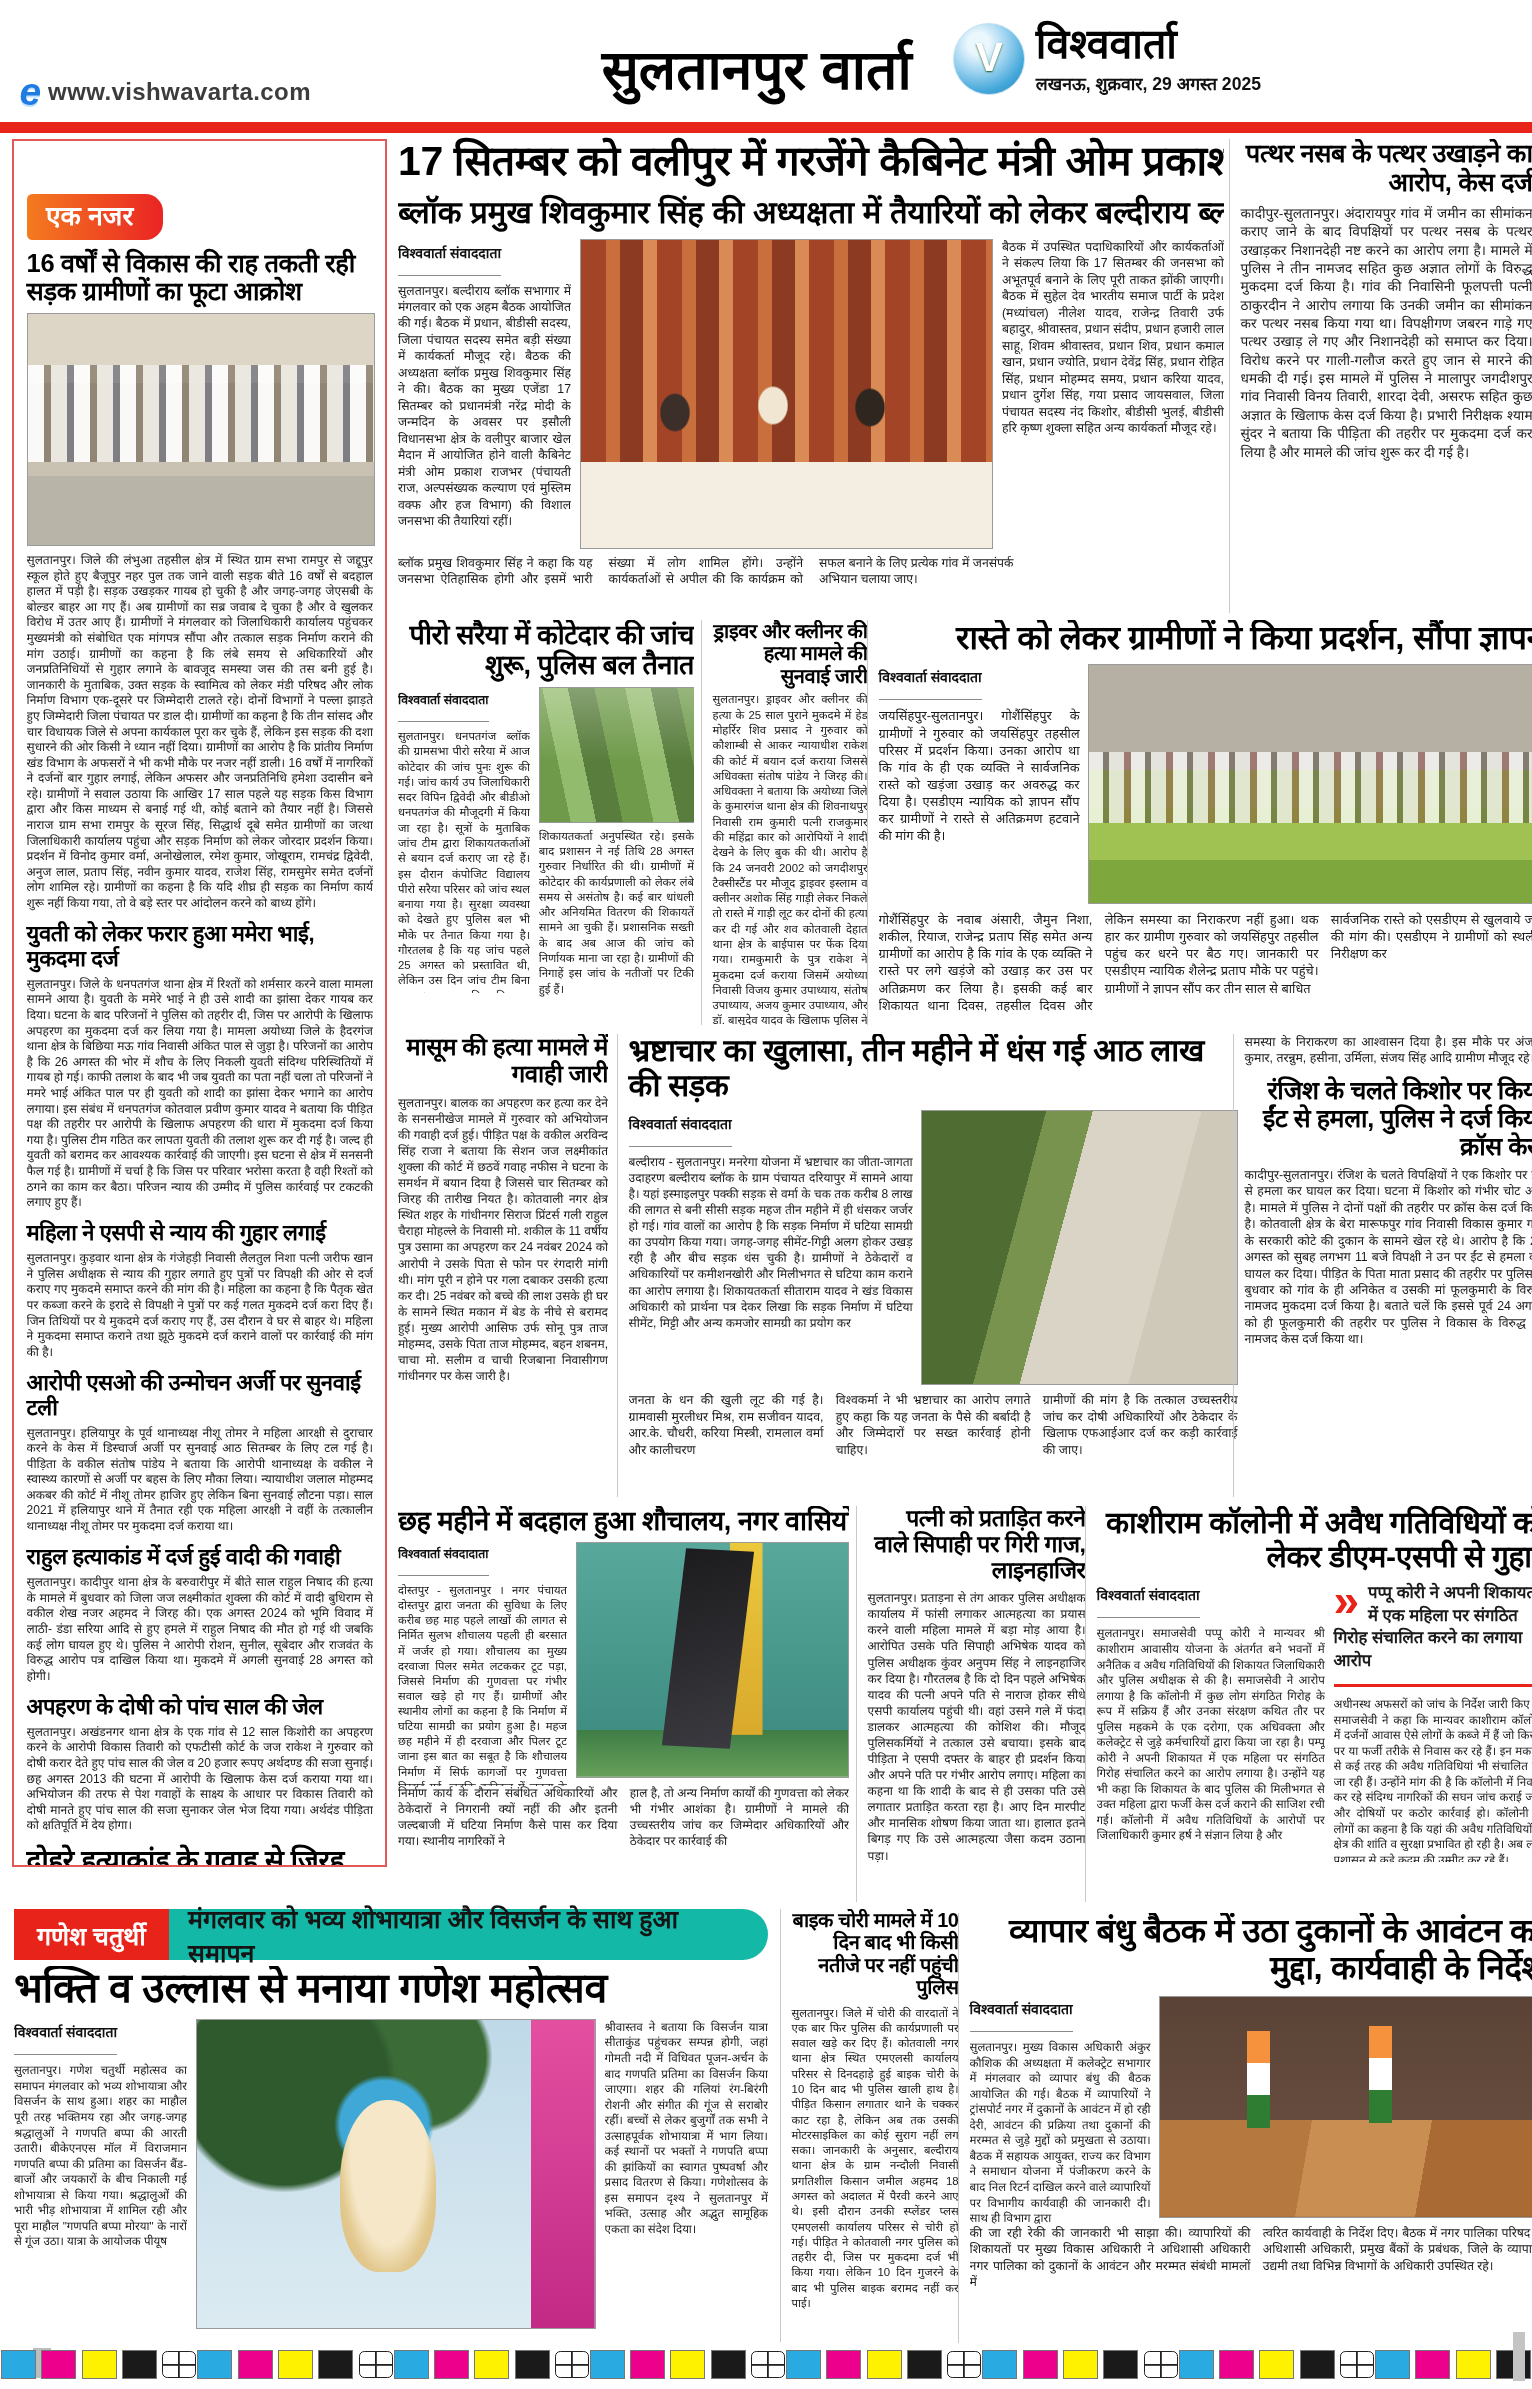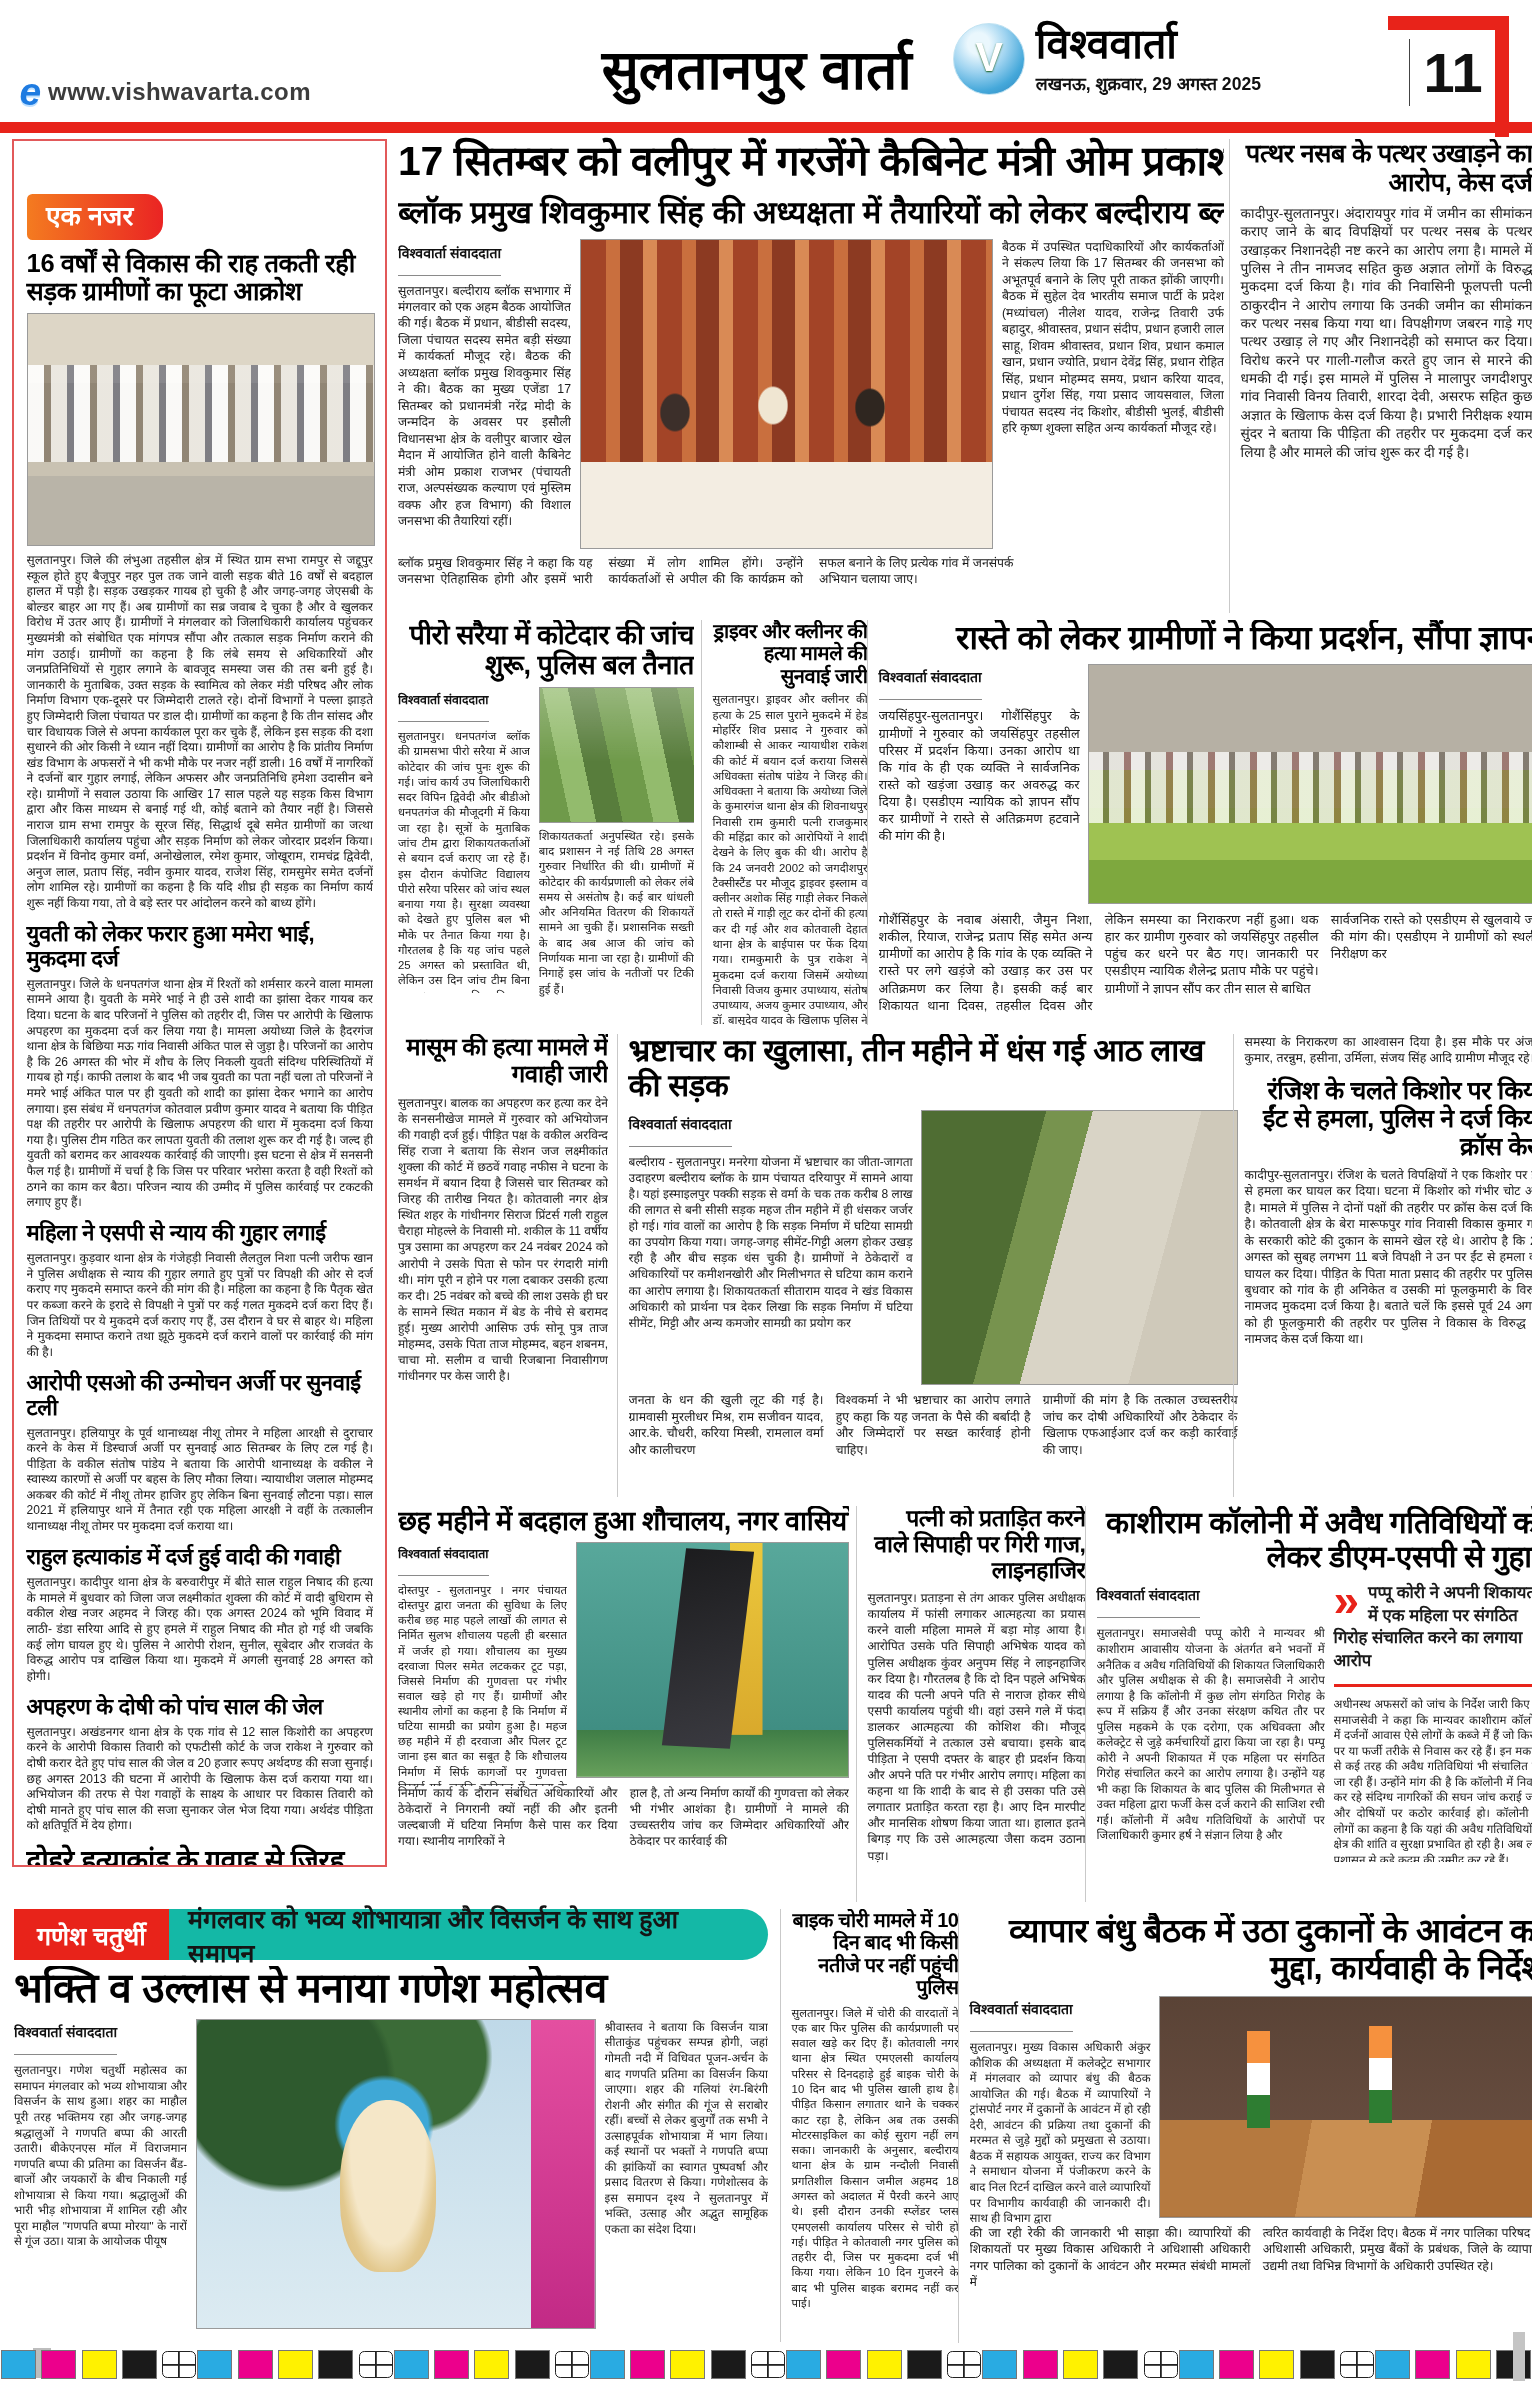--- a/index.html
+++ b/index.html
@@ -135,23 +135,20 @@
     <div class="edition">सुलतानपुर वार्ता</div>
     <div class="brand-block">
       <div class="globe">
           <span>V</span>
         </div>
       <div class="brand-txt">
         <span class="brand-name">विश्ववार्ता</span>
         <span class="brand-date">लखनऊ,  शुक्रवार, 29 अगस्त 2025</span>
       </div>
     </div>
-    <div class="corner">
-      <span class="num">11</span>
-    </div>
   </div>
   <div class="red-rule"></div>
 
   <aside class="sidebar">
     <span class="onelook-label">एक नजर</span>
     <h2 class="hl sb-head">16 वर्षों से विकास की राह तकती रही सड़क ग्रामीणों का फूटा आक्रोश</h2>
     <div class="photo ph-villagers"></div>
     <p class="sb-body" style="max-height:398px;margin-top:7px">सुलतानपुर। जिले की लंभुआ तहसील क्षेत्र में स्थित ग्राम सभा रामपुर से जद्दूपुर स्कूल होते हुए बैजूपुर नहर पुल तक जाने वाली सड़क बीते 16 वर्षों से बदहाल हालत में पड़ी है। सड़क उखड़कर गायब हो चुकी है और जगह-जगह जेएसबी के बोल्डर बाहर आ गए हैं। अब ग्रामीणों का सब्र जवाब दे चुका है और वे खुलकर विरोध में उतर आए हैं। ग्रामीणों ने मंगलवार को जिलाधिकारी कार्यालय पहुंचकर मुख्यमंत्री को संबोधित एक मांगपत्र सौंपा और तत्काल सड़क निर्माण कराने की मांग उठाई। ग्रामीणों का कहना है कि लंबे समय से अधिकारियों और जनप्रतिनिधियों से गुहार लगाने के बावजूद समस्या जस की तस बनी हुई है। जानकारी के मुताबिक, उक्त सड़क के स्वामित्व को लेकर मंडी परिषद और लोक निर्माण विभाग एक-दूसरे पर जिम्मेदारी टालते रहे। दोनों विभागों ने पल्ला झाड़ते हुए जिम्मेदारी जिला पंचायत पर डाल दी। ग्रामीणों का कहना है कि तीन सांसद और चार विधायक जिले से अपना कार्यकाल पूरा कर चुके हैं, लेकिन इस सड़क की दशा सुधारने की ओर किसी ने ध्यान नहीं दिया। ग्रामीणों का आरोप है कि प्रांतीय निर्माण खंड विभाग के अफसरों ने भी कभी मौके पर नजर नहीं डाली। 16 वर्षों में नागरिकों ने दर्जनों बार गुहार लगाई, लेकिन अफसर और जनप्रतिनिधि हमेशा उदासीन बने रहे। ग्रामीणों ने सवाल उठाया कि आखिर 17 साल पहले यह सड़क किस विभाग द्वारा और किस माध्यम से बनाई गई थी, कोई बताने को तैयार नहीं है। जिससे नाराज ग्राम सभा रामपुर के सूरज सिंह, सिद्धार्थ दूबे समेत ग्रामीणों का जत्था जिलाधिकारी कार्यालय पहुंचा और सड़क निर्माण को लेकर जोरदार प्रदर्शन किया। प्रदर्शन में विनोद कुमार वर्मा, अनोखेलाल, रमेश कुमार, जोखूराम, रामचंद्र द्विवेदी, अनुज लाल, प्रताप सिंह, नवीन कुमार यादव, राजेश सिंह, रामसुमेर समेत दर्जनों लोग शामिल रहे। ग्रामीणों का कहना है कि यदि शीघ्र ही सड़क का निर्माण कार्य शुरू नहीं किया गया, तो वे बड़े स्तर पर आंदोलन करने को बाध्य होंगे।</p>
 
     <div class="sb-art">

